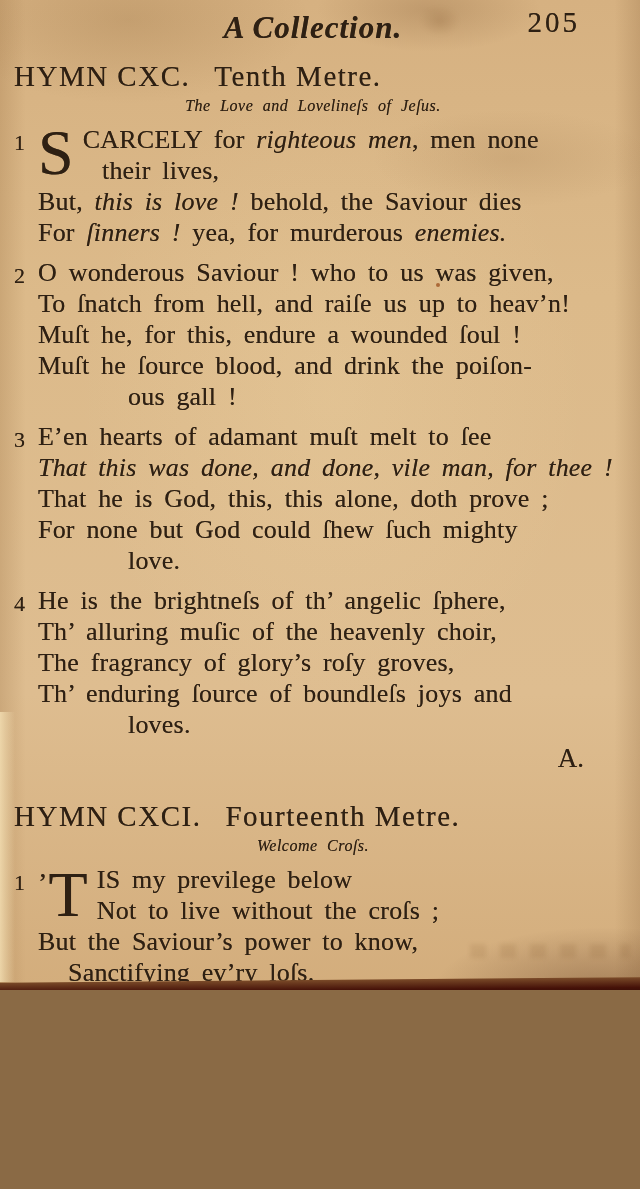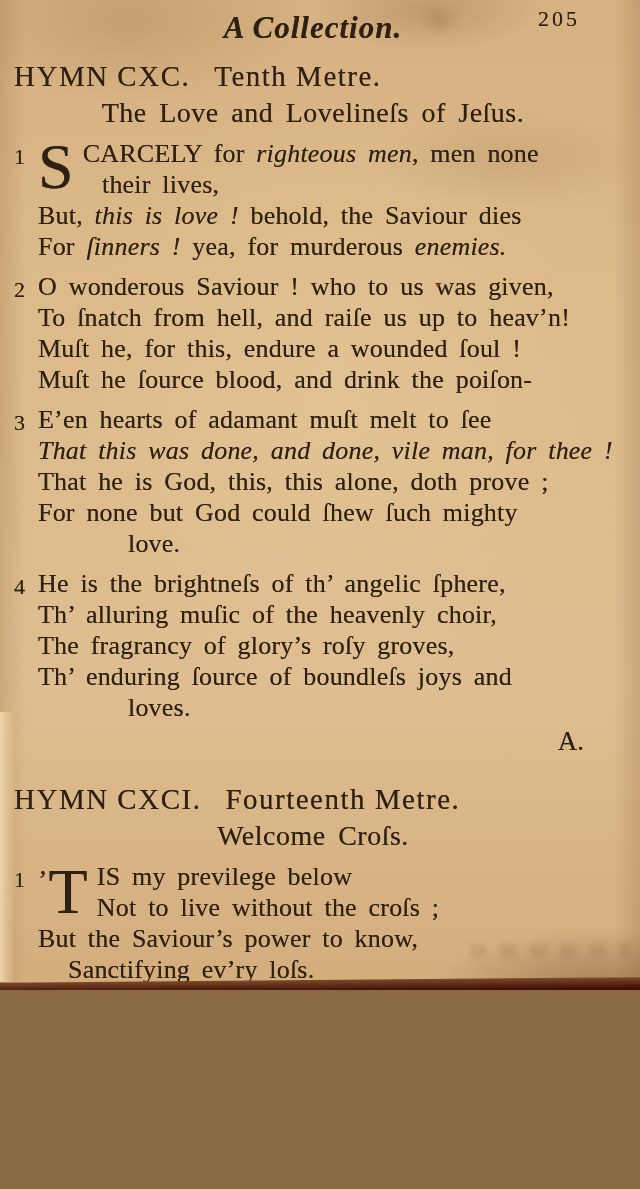--- a/index.html
+++ b/index.html
@@ -17,25 +17,25 @@
       radial-gradient(ellipse 260px 120px at 20% 2%, rgba(124,84,40,.20), transparent 70%),
       radial-gradient(ellipse 160px 60px at 67% 1%, rgba(110,70,35,.22), transparent 70%),
       radial-gradient(ellipse 200px 70px at 80% 16%, rgba(120,80,40,.12), transparent 70%),
       radial-gradient(ellipse 340px 430px at 52% 40%, rgba(248,228,180,.18), transparent 75%),
       linear-gradient(90deg, rgba(150,108,62,.25) 0, rgba(150,108,62,0) 4%, rgba(150,108,62,0) 96%, rgba(130,90,50,.22) 100%),
       linear-gradient(180deg, #d6b181 0%, #dcba8a 30%, #debd90 70%, #d3ad7c 100%);
   }
   
   .running-header{position:relative;padding-top:10px;text-align:center;height:40px;}
   .running-title{font-style:italic;font-weight:bold;font-size:31px;letter-spacing:1px;}
-  .page-number{position:absolute;right:32px;top:6px;font-size:22px;letter-spacing:3px;}
+  .page-number{position:absolute;right:32px;top:6px;font-size:29px;letter-spacing:3px;}
   
   .hymn-heading{margin:10px 0 0;text-align:left;font-size:29px;font-weight:normal;letter-spacing:1.5px;}
   .hymn-metre{margin-left:24px;}
-  .hymn-subtitle{text-align:center;font-size:28px;margin-top:4px;letter-spacing:.5px;word-spacing:5px;}
+  .hymn-subtitle{text-align:center;font-style:italic;font-size:16px;margin-top:4px;letter-spacing:.5px;word-spacing:5px;}
   .hymn + .hymn{margin-top:26px;}
   .verse{position:relative;margin:9px 0 0;padding-left:24px;font-size:26px;line-height:31px;word-spacing:5px;letter-spacing:.2px;}
   .verse-number{position:absolute;left:0;top:3px;font-size:22px;}
   .verse-lines{overflow:visible;}
   .line{margin:0;white-space:nowrap;}
   .ind-1{padding-left:30px;}
   .ind-2{padding-left:64px;}
   .ind-3{padding-left:90px;}
   .dropcap-wrap{float:left;margin:3px 9px 0 0;}
   .dropcap{font-size:64px;line-height:52px;display:inline-block;}
@@ -84,20 +84,21 @@
             <p class="line"><span class="seg">For </span><span class="seg it">ſinners !</span><span class="seg"> yea, for murderous </span><span class="seg it">enemies.</span></p>
           </div>
         </div>
         <div class="verse">
           <span class="verse-number">2</span>
           <div class="verse-lines">
             <p class="line"><span class="seg">O wonderous Saviour ! who to us was given,</span></p>
             <p class="line"><span class="seg">To ſnatch from hell, and raiſe us up to heav’n!</span></p>
             <p class="line"><span class="seg">Muſt he, for this, endure a wounded ſoul !</span></p>
             <p class="line"><span class="seg">Muſt he ſource blood, and drink the poiſon-</span></p>
+            <p class="line ind-3"><span class="seg">ous gall !</span></p>
           </div>
         </div>
         <div class="verse">
           <span class="verse-number">3</span>
           <div class="verse-lines">
             <p class="line"><span class="seg">E’en hearts of adamant muſt melt to ſee</span></p>
             <p class="line"><span class="seg it">That this was done, and done, vile man, for thee !</span></p>
             <p class="line"><span class="seg">That he is God, this, this alone, doth prove ;</span></p>
             <p class="line"><span class="seg">For none but God could ſhew ſuch mighty</span></p>
             <p class="line ind-3"><span class="seg">love.</span></p>

